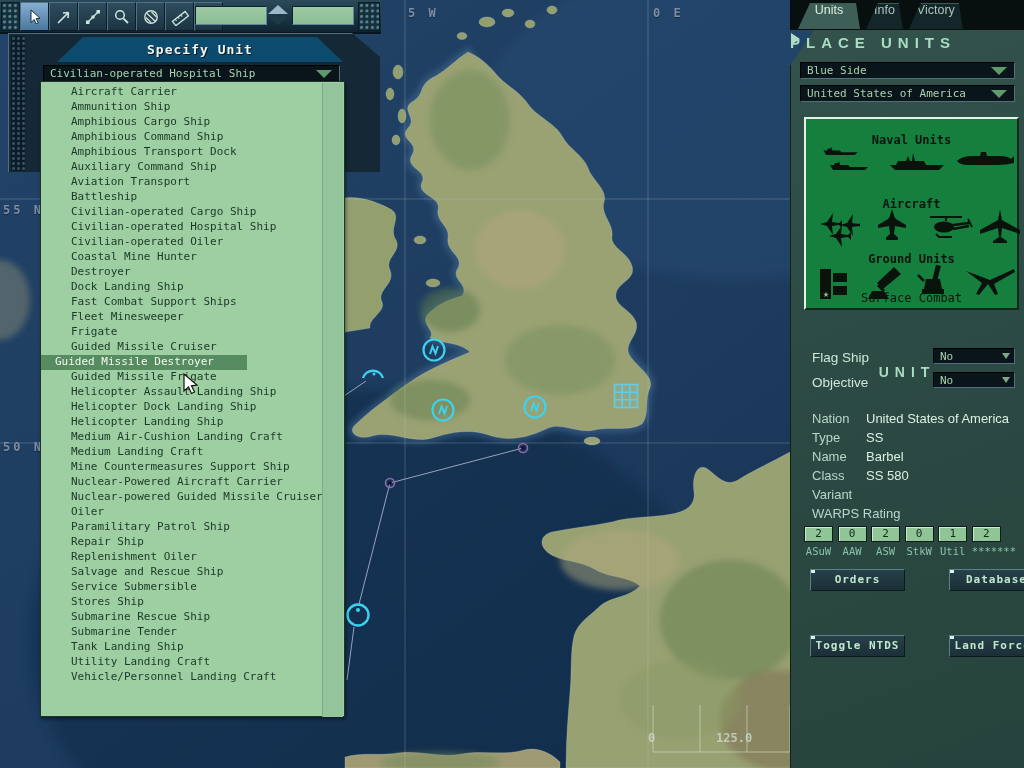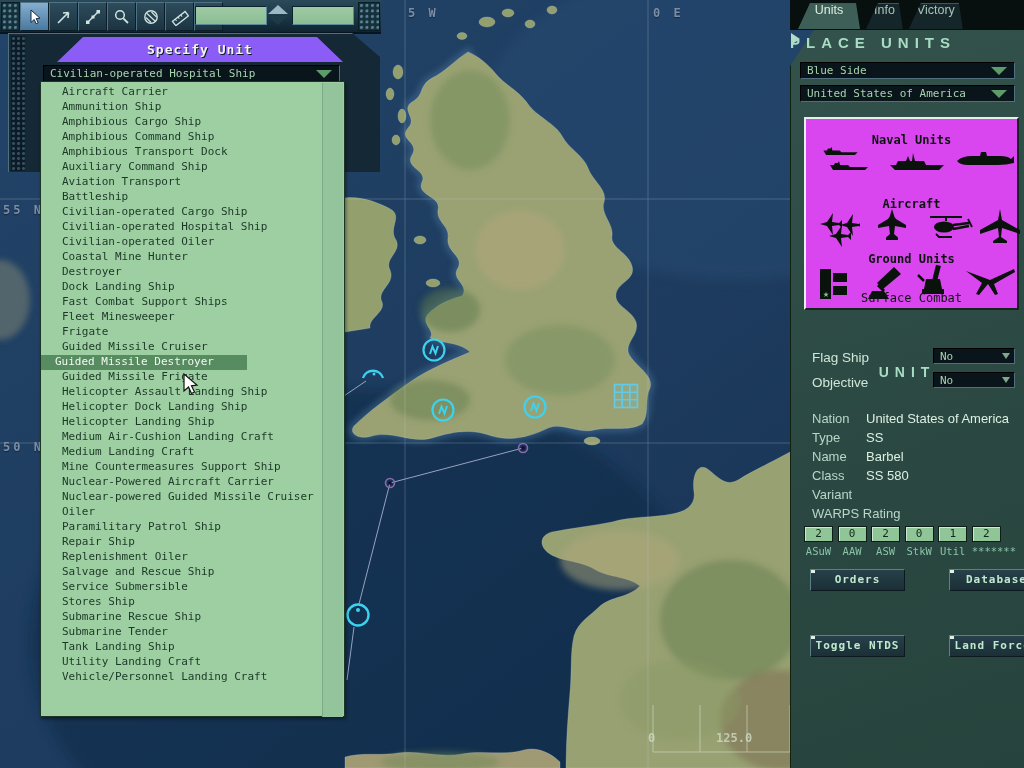--- a/index.html
+++ b/index.html
@@ -32,42 +32,42 @@
   .spin-dn{width:0;height:0;border-left:10px solid transparent;border-right:10px solid transparent;
     border-top:9px solid #1e3a48;margin-top:2px;}
 
   
   #dialog{left:8px;top:33px;width:372px;height:139px;
     background:#152836;border:1px solid #51707e;
     clip-path:polygon(0 0,344px 0,372px 24px,372px 139px,0 139px);}
   #dialog .leftframe{left:2px;top:2px;width:14px;height:135px;background-color:#0c1b27;
     background-image:radial-gradient(circle at 2.5px 2.5px,#33525e 1.2px,rgba(0,0,0,0) 1.7px);
     background-size:5px 5px;}
-  #dlg-header{left:48px;top:3px;width:286px;height:25px;background:#8b5cf6;
+  #dlg-header{left:48px;top:3px;width:286px;height:25px;background:#0c4a6e;
     clip-path:polygon(26px 0,260px 0,286px 100%,0 100%);
     display:flex;align-items:center;justify-content:center;
     font:bold 13px "DejaVu Sans Mono",monospace;color:#f2f6f2;letter-spacing:1px;
     text-shadow:1px 1px 0 #0a1a20;}
   .combo{background:#0a141b;border:1px solid;border-color:#000 #51707e #51707e #000;
     color:#a5d4ac;font:11px "DejaVu Sans Mono",monospace;
     display:flex;align-items:center;padding-left:6px;box-sizing:border-box;}
   .combo .tri{position:absolute;right:7px;top:4px;width:0;height:0;
     border-left:8px solid transparent;border-right:8px solid transparent;
     border-top:8px solid #5f9a6a;}
   #cancel-btn{left:18px;top:150px;width:60px;height:17px;background:linear-gradient(#2c4450,#16282f);
     border:1px solid;border-color:#5d7f8c #06141c #06141c #5d7f8c;
     font:bold 11px "DejaVu Sans Mono",monospace;color:#e8f0ea;text-align:center;line-height:16px;}
 
   
   #droplist{left:40px;top:81px;width:305px;height:636px;background:#9ecfa2;
     border:1px solid #1e3424;box-sizing:border-box;padding-top:3px;
     box-shadow:1px 2px 3px rgba(0,10,10,.5);}
   #droplist .rail{position:absolute;right:1px;top:1px;width:20px;height:634px;
     background:#93c49c;border-left:1px solid #7cab86;}
-  .row{height:15px;line-height:15px;padding-left:21px;
+  .row{height:15px;line-height:15px;padding-left:30px;
     font:11px "DejaVu Sans Mono",monospace;color:#1c3826;white-space:nowrap;overflow:hidden;}
   .row.selected{background:#568c60;color:#f2f8f2;width:192px;padding-left:14px;}
 
   
   #sidebar{left:790px;top:0;width:234px;height:768px;}
   #tabstrip{left:0;top:0;width:234px;height:30px;background:#07100f;}
   #tabbar{position:absolute;left:8px;top:3px;display:flex;gap:6px;}
   .tab{height:26px;background:#15262b;clip-path:polygon(12px 0,calc(100% - 4px) 0,100% 100%,0 100%);
     box-shadow:inset 0 1px 0 #3a5a55;}
   .tab .tlb{display:block;text-align:center;line-height:26px;
@@ -78,21 +78,21 @@
   #sb-body{left:0;top:30px;width:234px;height:738px;background:linear-gradient(160deg,#32524b,#2a4841 60%,#27433d);
     clip-path:polygon(24px 0,100% 0,100% 100%,0 100%,0 36px);
     border-left:1px solid #121; }
   #sb-handle{left:1px;top:33px;width:0;height:0;border-top:6px solid transparent;
     border-bottom:6px solid transparent;border-left:9px solid #b9d8c6;}
   #sb-title{left:0;top:34px;width:234px;text-align:left;
     font:bold 15px "Liberation Sans",sans-serif;color:#a8dcc4;letter-spacing:6px;}
   .sb-combo{left:10px;width:215px;height:17px;}
   .sb-combo .tri{border-left-width:8px;border-right-width:8px;border-top-width:8px;}
 
-  #unit-panel{left:14px;top:117px;width:215px;height:193px;background:#d946ef;
+  #unit-panel{left:14px;top:117px;width:215px;height:193px;background:#15803d;
     border:2px solid;border-color:#e2f2e8 #16261e #16261e #e2f2e8;box-sizing:border-box;}
   .up-head{position:absolute;width:100%;text-align:center;
     font:bold 12px "DejaVu Sans Mono",monospace;color:#0b140e;}
   .uicon{position:absolute;}
   .uicon svg{display:block;}
 
   #unit-title{left:0;top:325px;width:234px;text-align:center;
     font:bold 14px "Liberation Sans",sans-serif;color:#a8dcc4;letter-spacing:6px;margin-top:39px;}
   .fieldlbl{position:absolute;left:22px;font:13.5px "Liberation Sans",sans-serif;color:#cfe6d8;}
   .mini-combo{left:143px;width:82px;height:16px;font-size:11px;}

